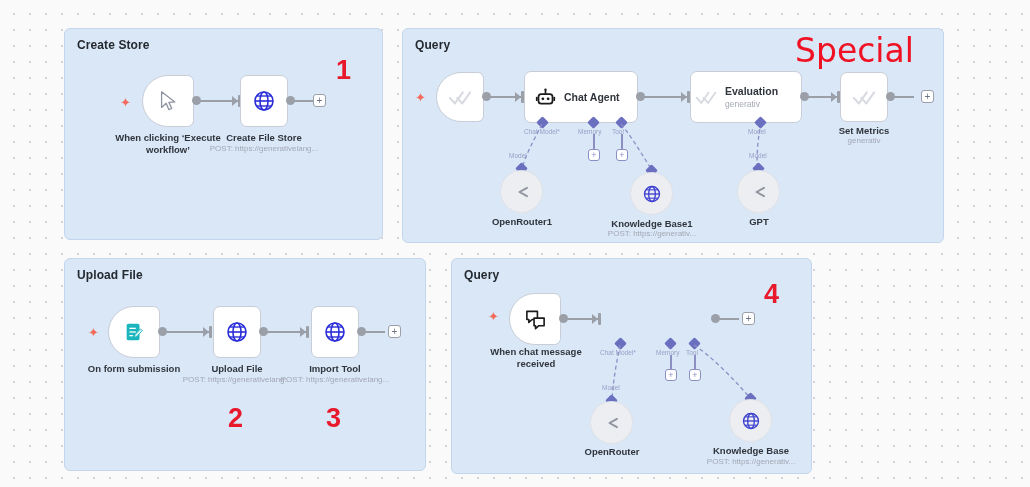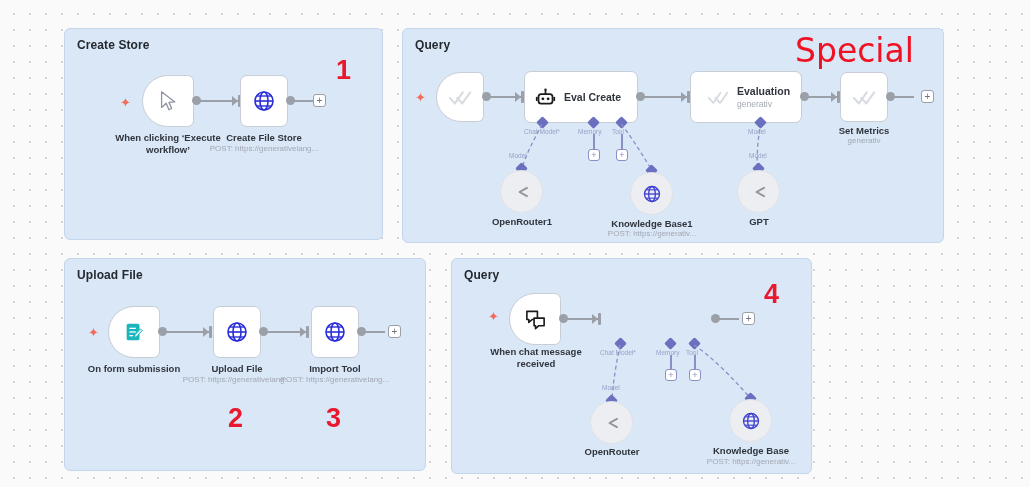--- a/index.html
+++ b/index.html
@@ -237,21 +237,21 @@
       <svg width="21" height="21" viewBox="0 0 24 24">
         <rect x="4" y="8" width="16" height="11" rx="3" fill="none" stroke="#1b1b1b" stroke-width="2"></rect>
         <circle cx="9" cy="13.5" r="1.6" fill="#1b1b1b"></circle>
         <circle cx="15" cy="13.5" r="1.6" fill="#1b1b1b"></circle>
         <line x1="12" y1="4" x2="12" y2="8" stroke="#1b1b1b" stroke-width="2"></line>
         <circle cx="12" cy="3.2" r="1.4" fill="#1b1b1b"></circle>
         <line x1="2" y1="12" x2="2" y2="15" stroke="#1b1b1b" stroke-width="2" stroke-linecap="round"></line>
         <line x1="22" y1="12" x2="22" y2="15" stroke="#1b1b1b" stroke-width="2" stroke-linecap="round"></line>
       </svg>
     </span>
-    <span class="inline-title">Eval Create</span>
+    <span class="inline-title">Chat Agent</span>
   </div>
   <div class="out-dot" style="left:636px;top:92px;"></div>
   <div class="wire" style="left:644px;top:96px;width:44px;"></div>
   <div class="in-bar" style="left:687px;top:91px;"></div>
   <div class="in-arrow" style="left:681px;top:92px;"></div>
 
   <div class="diamond" style="left:538px;top:118px;"></div>
   <div class="port-label" style="left:524px;top:128px;">Chat Model*</div>
   <div class="diamond" style="left:589px;top:118px;"></div>
   <div class="port-label" style="left:578px;top:128px;">Memory</div>
@@ -288,21 +288,21 @@
         <ellipse cx="12" cy="12" rx="4" ry="9" fill="none" stroke="#3b3fd0" stroke-width="1.6"></ellipse>
         <line x1="3" y1="12" x2="21" y2="12" stroke="#3b3fd0" stroke-width="1.6"></line>
         <line x1="4.6" y1="7" x2="19.4" y2="7" stroke="#3b3fd0" stroke-width="1.3"></line>
         <line x1="4.6" y1="17" x2="19.4" y2="17" stroke="#3b3fd0" stroke-width="1.3"></line>
       </svg>
     </span>
   </div>
   <div class="node-label" style="left:597px;top:218px;width:110px;">Knowledge Base1</div>
   <div class="node-sub" style="left:592px;top:229px;width:120px;">POST: https://generativ...</div>
 
-  <div class="node-box wide" style="left:690px;top:71px;width:112px;height:52px;padding-left:16px;">
+  <div class="node-box wide" style="left:690px;top:71px;width:112px;height:52px;padding-left:4px;">
     <span class="icon">
       <svg width="22" height="20" viewBox="0 0 26 22">
         <path d="M2 12 L7.5 18 L16 6" fill="none" stroke="#d7dae0" stroke-width="2.2" stroke-linecap="round" stroke-linejoin="round"></path>
         <path d="M10 12 L15.5 18 L24 6" fill="none" stroke="#d7dae0" stroke-width="2.2" stroke-linecap="round" stroke-linejoin="round"></path>
       </svg>
     </span>
     <span class="stack">
       <span class="inline-title">Evaluation</span>
       <span class="inline-sub">generativ</span>
     </span>

